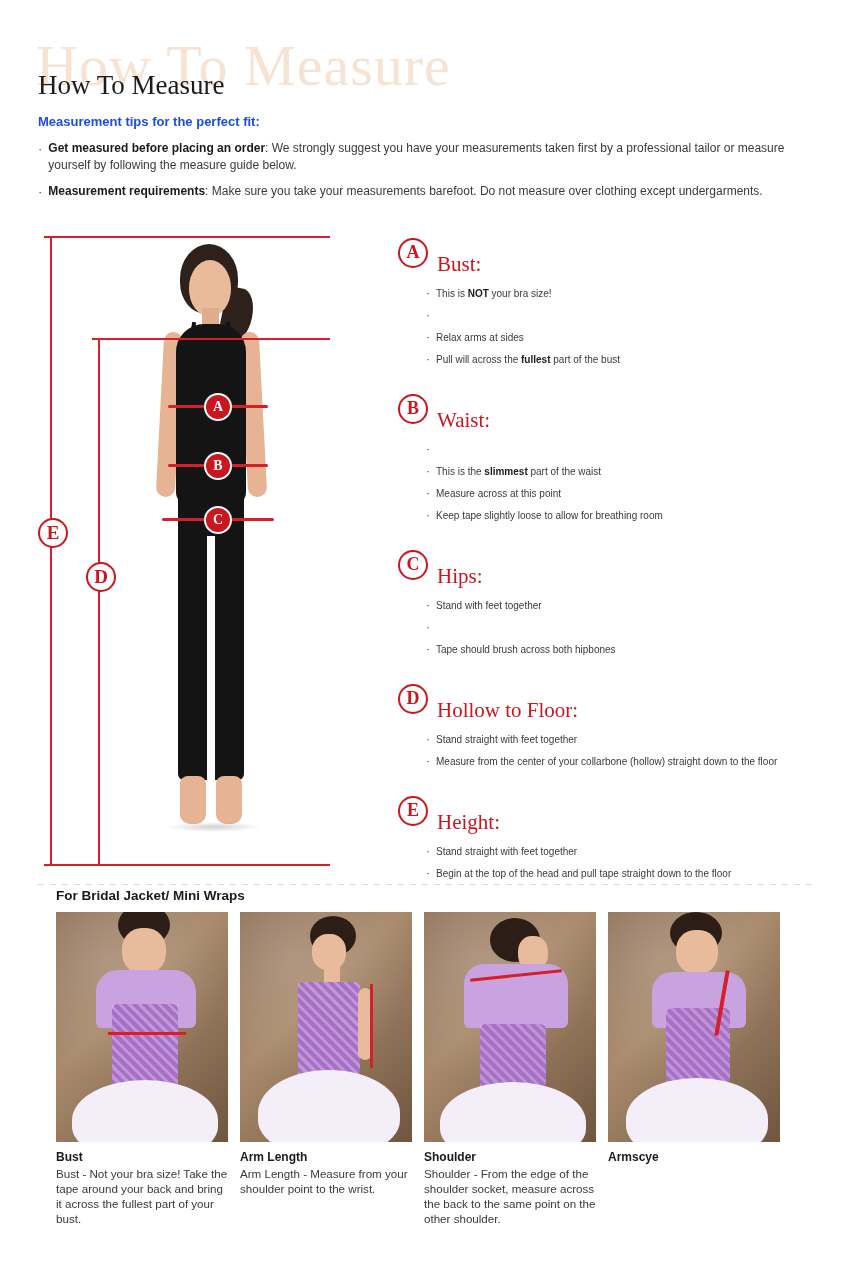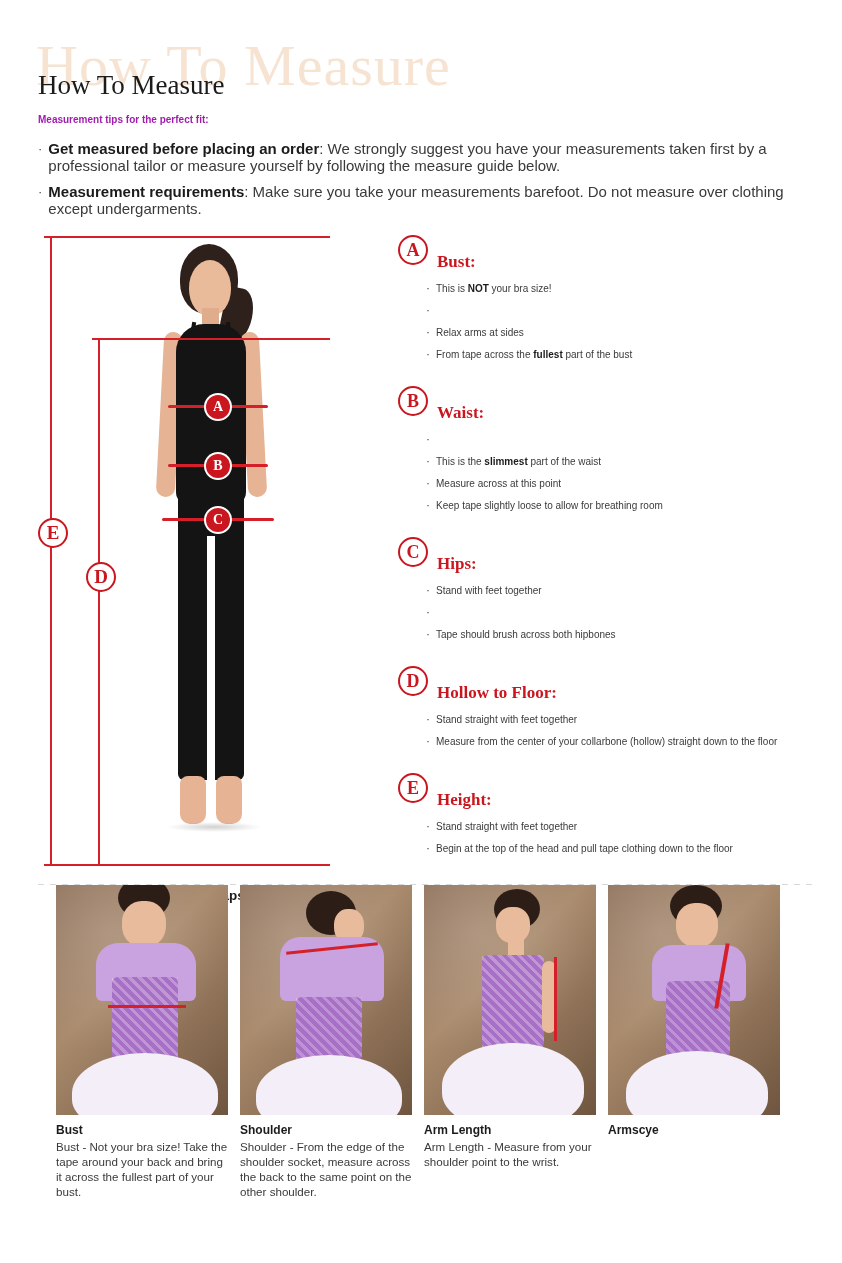--- a/index.html
+++ b/index.html
@@ -25,33 +25,33 @@
   }
   .main-title{
     position:absolute;left:38px;top:70px;
     font-family:"Liberation Serif", serif;
     font-size:27px;
     color:#1b1b1b;
     white-space:nowrap;
   }
   .tips-head{
     position:absolute;left:38px;top:114px;
-    font-size:10px;font-weight:bold;color:#a21caf;
+    font-size:13px;font-weight:bold;color:#1d4ed8;
   }
   .tips{
     position:absolute;left:38px;top:140px;width:775px;
   }
   .tip-row{
     display:flex;align-items:flex-start;margin-bottom:9px;
   }
   .tip-dot{
     color:#444;font-size:13px;line-height:17px;margin-right:6px;
   }
   .tip-text{
-    font-size:15px;line-height:17px;color:#3a3a3a;
+    font-size:12px;line-height:17px;color:#3a3a3a;
   }
   .tip-text b{color:#1b1b1b;}
 
   
   .figure-wrap{
     position:absolute;left:38px;top:228px;width:340px;height:640px;
   }
   .model{
     position:absolute;left:56px;top:8px;width:230px;height:628px;
   }
@@ -128,21 +128,21 @@
   }
   .sec{margin-bottom:16px;}
   .sec-head{display:flex;align-items:center;margin-bottom:8px;}
   .sec-letter{
     width:26px;height:26px;border:2px solid #c9161f;border-radius:50%;
     color:#c9161f;font-family:"Liberation Serif", serif;font-size:18px;font-weight:bold;
     display:flex;align-items:center;justify-content:center;margin-right:9px;background:#fff;
   }
   .sec-title{
     font-family:"Liberation Serif", serif;
-    font-size:17px;color:#c9161f;font-weight:bold;margin-top:24px;
+    font-size:21px;color:#c9161f;font-weight:normal;margin-top:24px;
   }
   .bullets{margin:0 0 0 28px;}
   .bullet{
     display:flex;align-items:flex-start;margin-bottom:5px;
   }
   .b-dot{color:#444;font-size:12px;line-height:17px;margin-right:6px;}
   .b-text{font-size:10px;line-height:17px;color:#3a3a3a;}
   .b-text b{color:#1b1b1b;font-weight:bold;}
 
   
@@ -150,21 +150,21 @@
     position:absolute;left:38px;top:884px;width:775px;height:1px;
     background:repeating-linear-gradient(to right,#d8d8d8 0 6px,transparent 6px 12px);
   }
 
   
   .jacket-head{
     position:absolute;left:56px;top:888px;
     font-size:13.5px;font-weight:bold;color:#1b1b1b;
   }
   .cards{
-    position:absolute;left:56px;top:885px;width:730px;
+    position:absolute;left:56px;top:912px;width:730px;
     display:flex;gap:12px;
   }
   .card{width:172px;}
   .photo{
     width:172px;height:230px;position:relative;overflow:hidden;
     background:#b29a86;
   }
   .photo .bg{position:absolute;inset:0;
     background:
       radial-gradient(circle at 30% 20%,rgba(255,255,255,.18),transparent 55%),
@@ -261,21 +261,21 @@
           </div>
         <div class="bullet">
             <span class="b-dot">·</span>
           </div>
         <div class="bullet">
             <span class="b-dot">·</span>
             <span class="b-text"><span>Relax arms at sides</span><b></b><span></span></span>
           </div>
         <div class="bullet">
             <span class="b-dot">·</span>
-            <span class="b-text"><span>From tape across the </span><b>fullest</b><span> part of the bust</span></span>
+            <span class="b-text"><span>Pull will across the </span><b>fullest</b><span> part of the bust</span></span>
           </div>
       </div>
     </div>
 
     <div class="sec">
       <div class="sec-head">
         <div class="sec-letter">B</div>
         <div class="sec-title">Waist:</div>
       </div>
       <div class="bullets">
@@ -339,21 +339,21 @@
         <div class="sec-letter">E</div>
         <div class="sec-title">Height:</div>
       </div>
       <div class="bullets">
         <div class="bullet">
             <span class="b-dot">·</span>
             <span class="b-text"><span>Stand straight with feet together</span><b></b><span></span></span>
           </div>
         <div class="bullet">
             <span class="b-dot">·</span>
-            <span class="b-text"><span>Begin at the top of the head and pull tape clothing down to the floor</span><b></b><span></span></span>
+            <span class="b-text"><span>Begin at the top of the head and pull tape straight down to the floor</span><b></b><span></span></span>
           </div>
       </div>
     </div>
 
   </div>
 
   <div class="divider"></div>
 
   <div class="jacket-head">For Bridal Jacket/ Mini Wraps</div>
 
@@ -371,46 +371,46 @@
         <div class="skirt" style="left:16px;top:168px;width:146px;height:80px;"></div>
         <div class="redline" style="left:52px;top:120px;width:78px;height:3px;"></div>
       </div>
       <div class="card-title">Bust</div>
       <div class="card-text">Bust - Not your bra size! Take the tape around your back and bring it across the fullest part of your bust.</div>
     </div>
 
     <div class="card">
       <div class="photo">
         <div class="bg"></div>
-        <div class="hair" style="left:66px;top:6px;width:50px;height:44px;"></div>
-        <div class="skin" style="left:94px;top:24px;width:30px;height:34px;border-radius:45%;"></div>
-        <div class="jacket" style="left:40px;top:52px;width:104px;height:64px;border-radius:20px 20px 6px 6px;"></div>
-        <div class="redline" style="left:46px;top:62px;width:92px;height:3px;transform:rotate(-6deg);"></div>
-        <div class="bodice" style="left:56px;top:112px;width:66px;height:64px;border-radius:6px;"></div>
-        <div class="lace" style="left:56px;top:112px;width:66px;height:64px;opacity:.45;"></div>
-        <div class="skirt" style="left:16px;top:170px;width:146px;height:80px;"></div>
-      </div>
-      <div class="card-title">Shoulder</div>
-      <div class="card-text">Shoulder - From the edge of the shoulder socket, measure across the back to the same point on the other shoulder.</div>
-    </div>
-
-    <div class="card">
-      <div class="photo">
-        <div class="bg"></div>
         <div class="hair" style="left:70px;top:4px;width:46px;height:40px;"></div>
         <div class="skin" style="left:72px;top:22px;width:34px;height:36px;border-radius:45%;"></div>
         <div class="skin" style="left:84px;top:54px;width:16px;height:18px;"></div>
         <div class="bodice" style="left:58px;top:70px;width:62px;height:94px;border-radius:6px;"></div>
         <div class="lace" style="left:58px;top:70px;width:62px;height:94px;opacity:.5;"></div>
         <div class="skin" style="left:118px;top:76px;width:14px;height:72px;border-radius:8px;"></div>
         <div class="skirt" style="left:18px;top:158px;width:142px;height:86px;"></div>
         <div class="redline" style="left:130px;top:72px;width:3px;height:84px;"></div>
       </div>
       <div class="card-title">Arm Length</div>
       <div class="card-text">Arm Length - Measure from your shoulder point to the wrist.</div>
+    </div>
+
+    <div class="card">
+      <div class="photo">
+        <div class="bg"></div>
+        <div class="hair" style="left:66px;top:6px;width:50px;height:44px;"></div>
+        <div class="skin" style="left:94px;top:24px;width:30px;height:34px;border-radius:45%;"></div>
+        <div class="jacket" style="left:40px;top:52px;width:104px;height:64px;border-radius:20px 20px 6px 6px;"></div>
+        <div class="redline" style="left:46px;top:62px;width:92px;height:3px;transform:rotate(-6deg);"></div>
+        <div class="bodice" style="left:56px;top:112px;width:66px;height:64px;border-radius:6px;"></div>
+        <div class="lace" style="left:56px;top:112px;width:66px;height:64px;opacity:.45;"></div>
+        <div class="skirt" style="left:16px;top:170px;width:146px;height:80px;"></div>
+      </div>
+      <div class="card-title">Shoulder</div>
+      <div class="card-text">Shoulder - From the edge of the shoulder socket, measure across the back to the same point on the other shoulder.</div>
     </div>
 
     <div class="card">
       <div class="photo">
         <div class="bg"></div>
         <div class="hair" style="left:62px;top:0px;width:52px;height:42px;"></div>
         <div class="skin" style="left:68px;top:18px;width:42px;height:44px;border-radius:45%;"></div>
         <div class="skin" style="left:82px;top:56px;width:18px;height:18px;"></div>
         <div class="jacket" style="left:44px;top:60px;width:94px;height:56px;border-radius:20px 20px 6px 6px;"></div>
         <div class="bodice" style="left:58px;top:96px;width:64px;height:76px;border-radius:6px;"></div>

